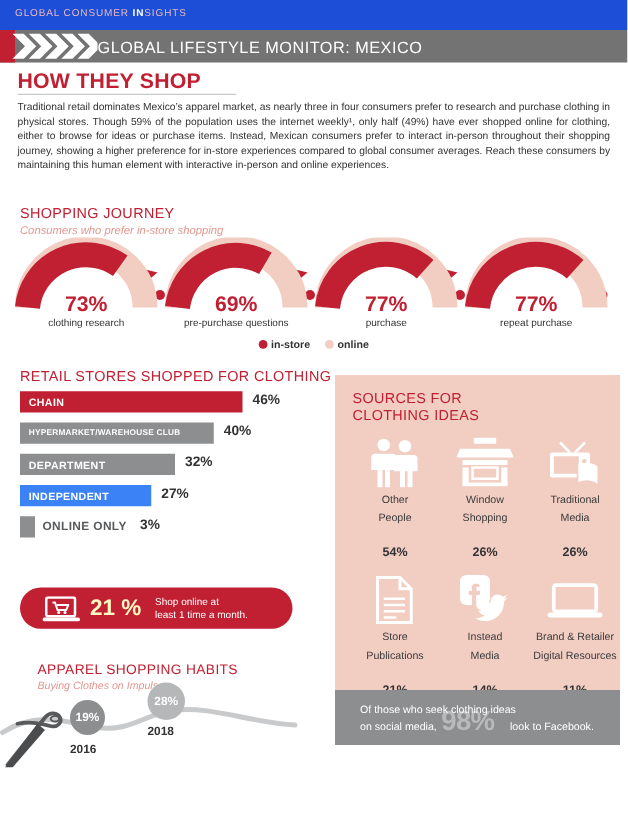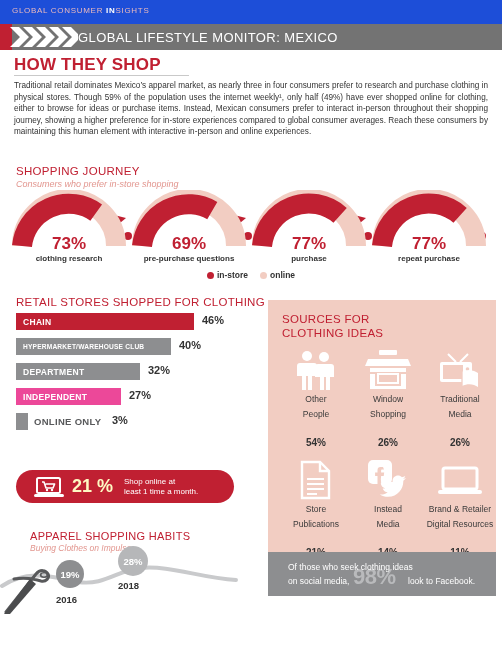--- a/index.html
+++ b/index.html
@@ -59,21 +59,21 @@
   }
   .gauges { position: absolute; left: 10px; top: 190px; width: 482px; height: 82px; }
   .gauge { position: absolute; top: 0; width: 118px; height: 82px; }
   .gauge svg { position: absolute; left: 0; top: 0; }
   .gauge-val {
     position: absolute; left: 0; top: 44px; width: 118px; text-align: center;
     color: #c02032; font-size: 17px; font-weight: 700;
   }
   .gauge-lbl {
     position: absolute; left: -6px; top: 64px; width: 130px; text-align: center;
-    color: #333333; font-size: 8px; font-weight: 700;
+    color: #333333; font-size: 8px; font-weight: 400;
   }
   .legend {
     position: absolute; left: 0; top: 270px; width: 502px;
     text-align: center; font-size: 8.5px; color: #333; font-weight: 700;
   }
   .legend .dot {
     display: inline-block; width: 7px; height: 7px; border-radius: 50%;
     vertical-align: -1px; margin-right: 3px;
   }
   .legend .sp { display: inline-block; width: 12px; }
@@ -288,21 +288,21 @@
 
 
     <div class="barrow">
       <div class="bar" style="width:124px;background:#8d8e90">
         <span>DEPARTMENT</span>
       </div>
       <div class="barval" style="left:132px">32%</div>
     </div>
 
     <div class="barrow">
-      <div class="bar" style="width:105px;background:#ec4899">
+      <div class="bar" style="width:105px;background:#3b82f6">
         <span>INDEPENDENT</span>
       </div>
       <div class="barval" style="left:113px">27%</div>
     </div>
 
     <div class="barrow outside">
       <div class="bar" style="width:12px;background:#8d8e90"></div>
       <div class="outlbl" style="left:18px">ONLINE ONLY</div>
       <div class="barval" style="left:96px">3%</div>
     </div>

